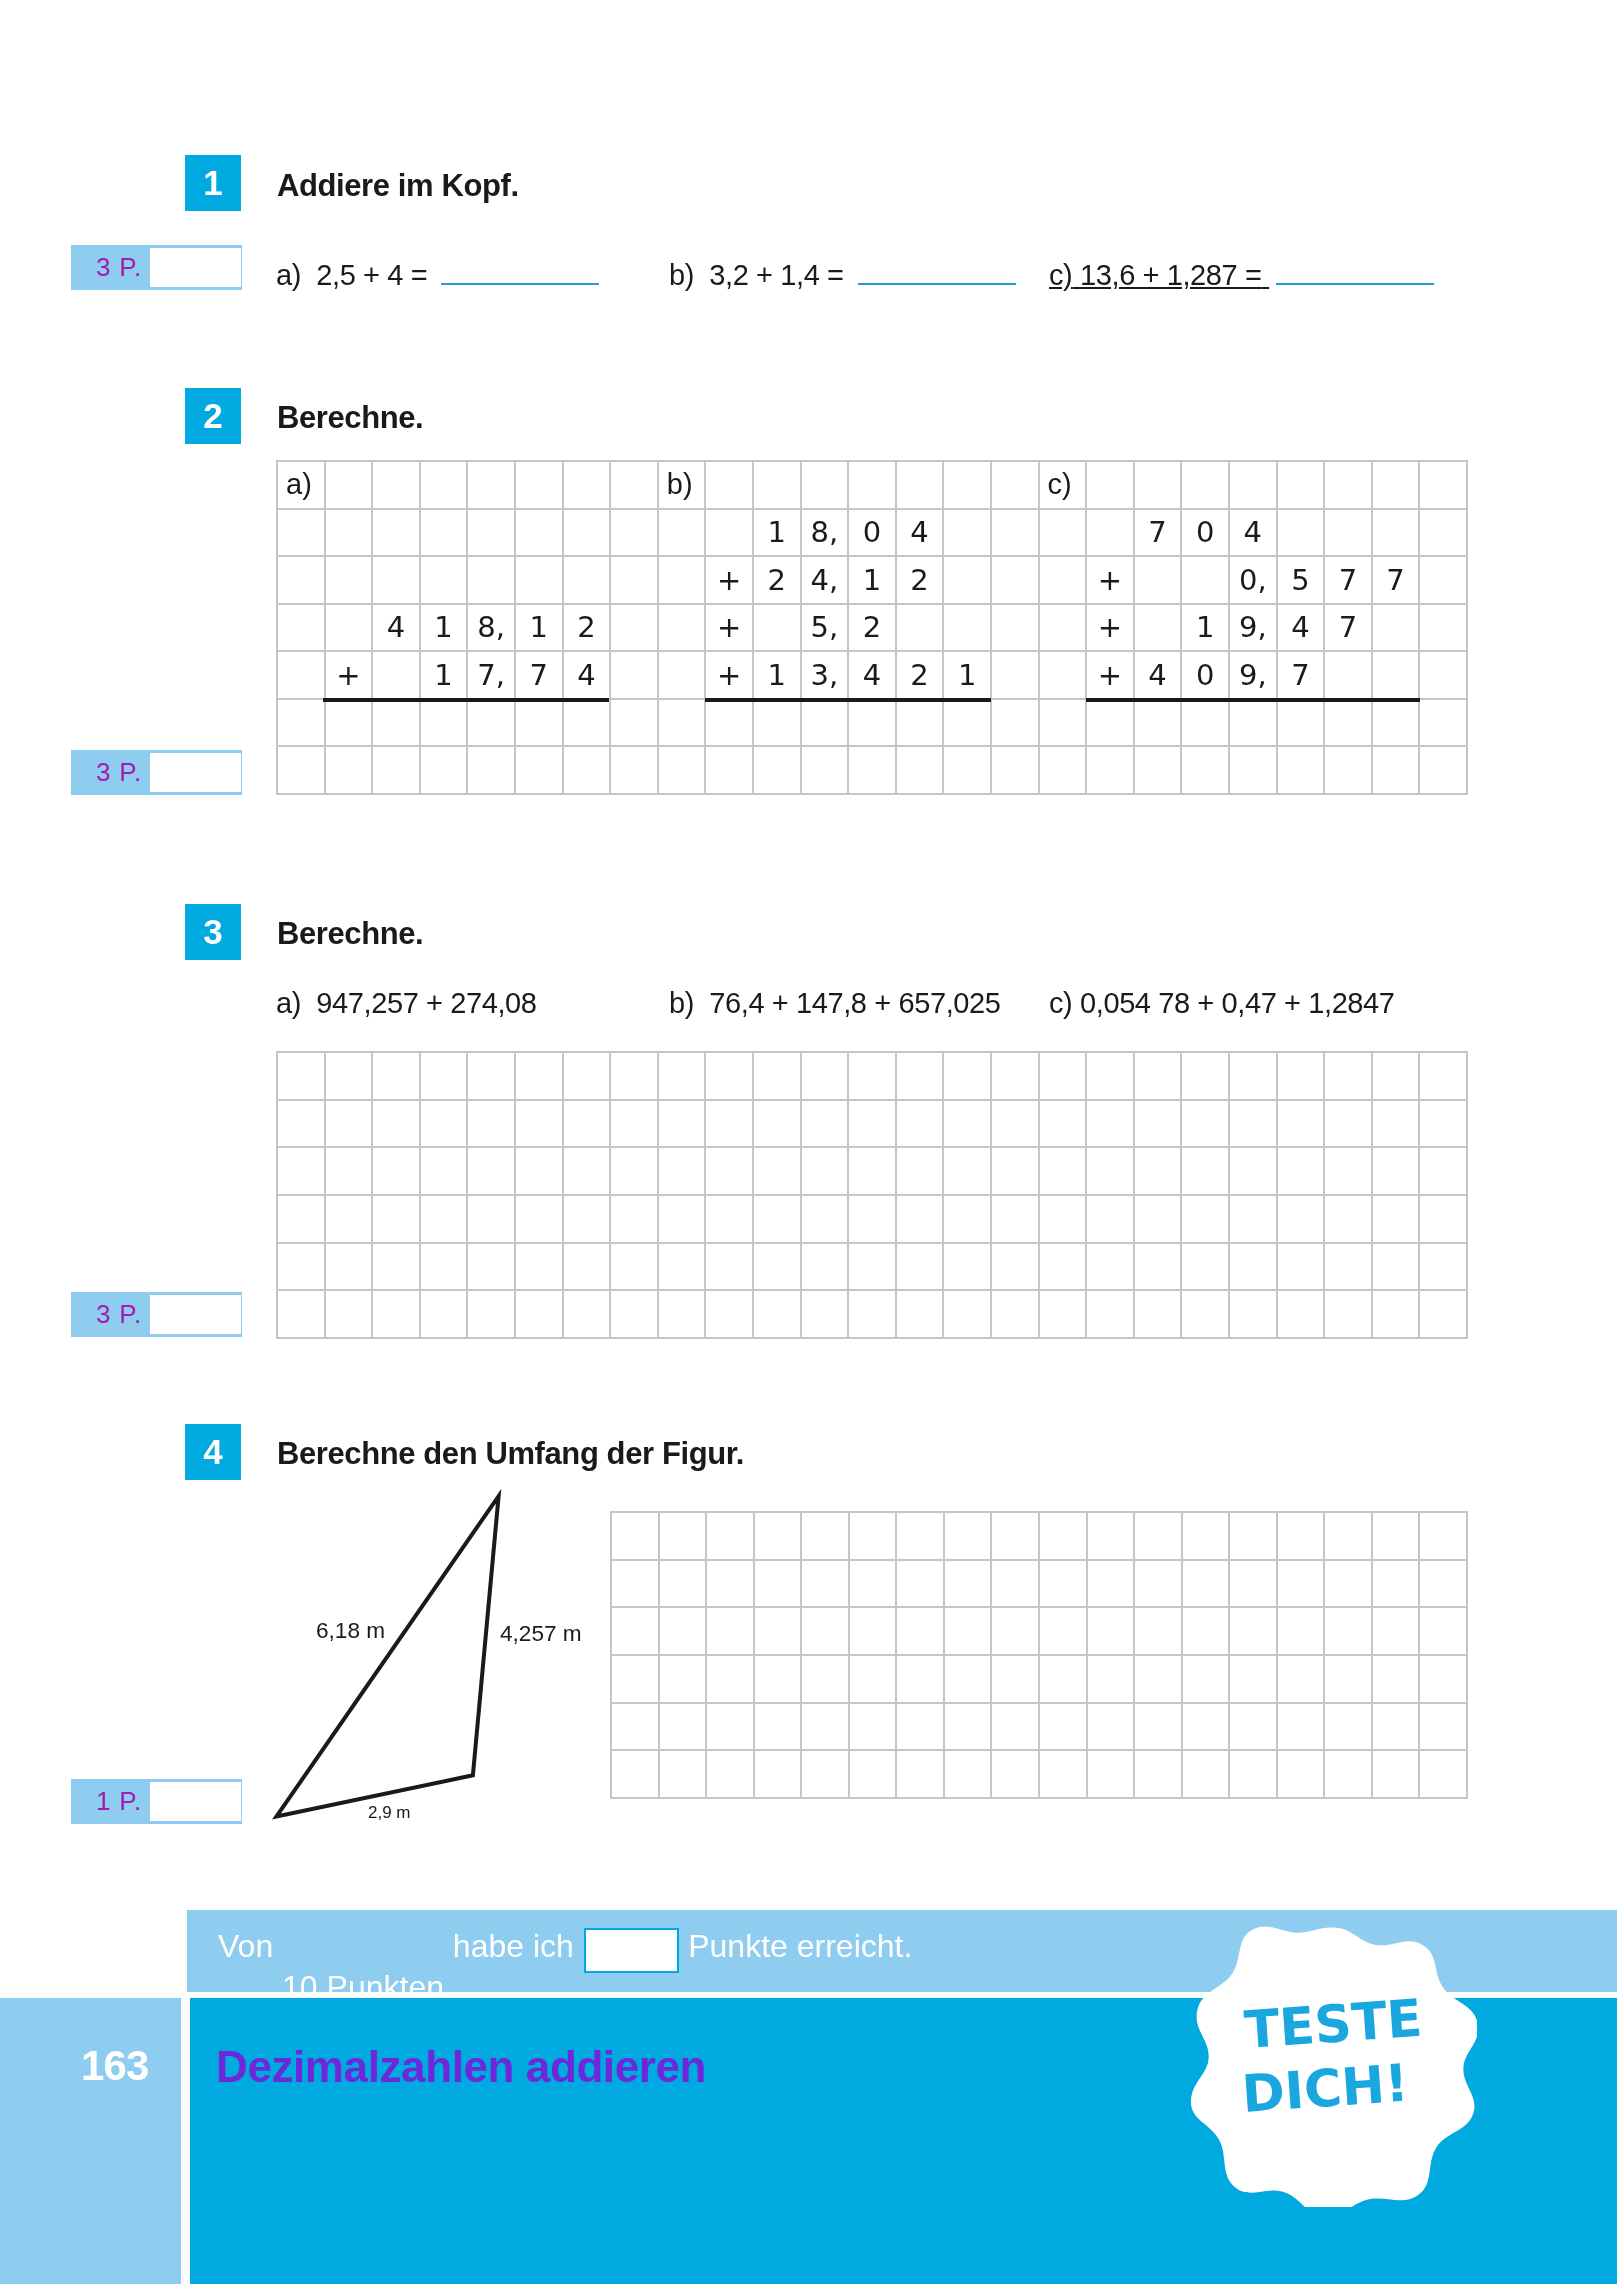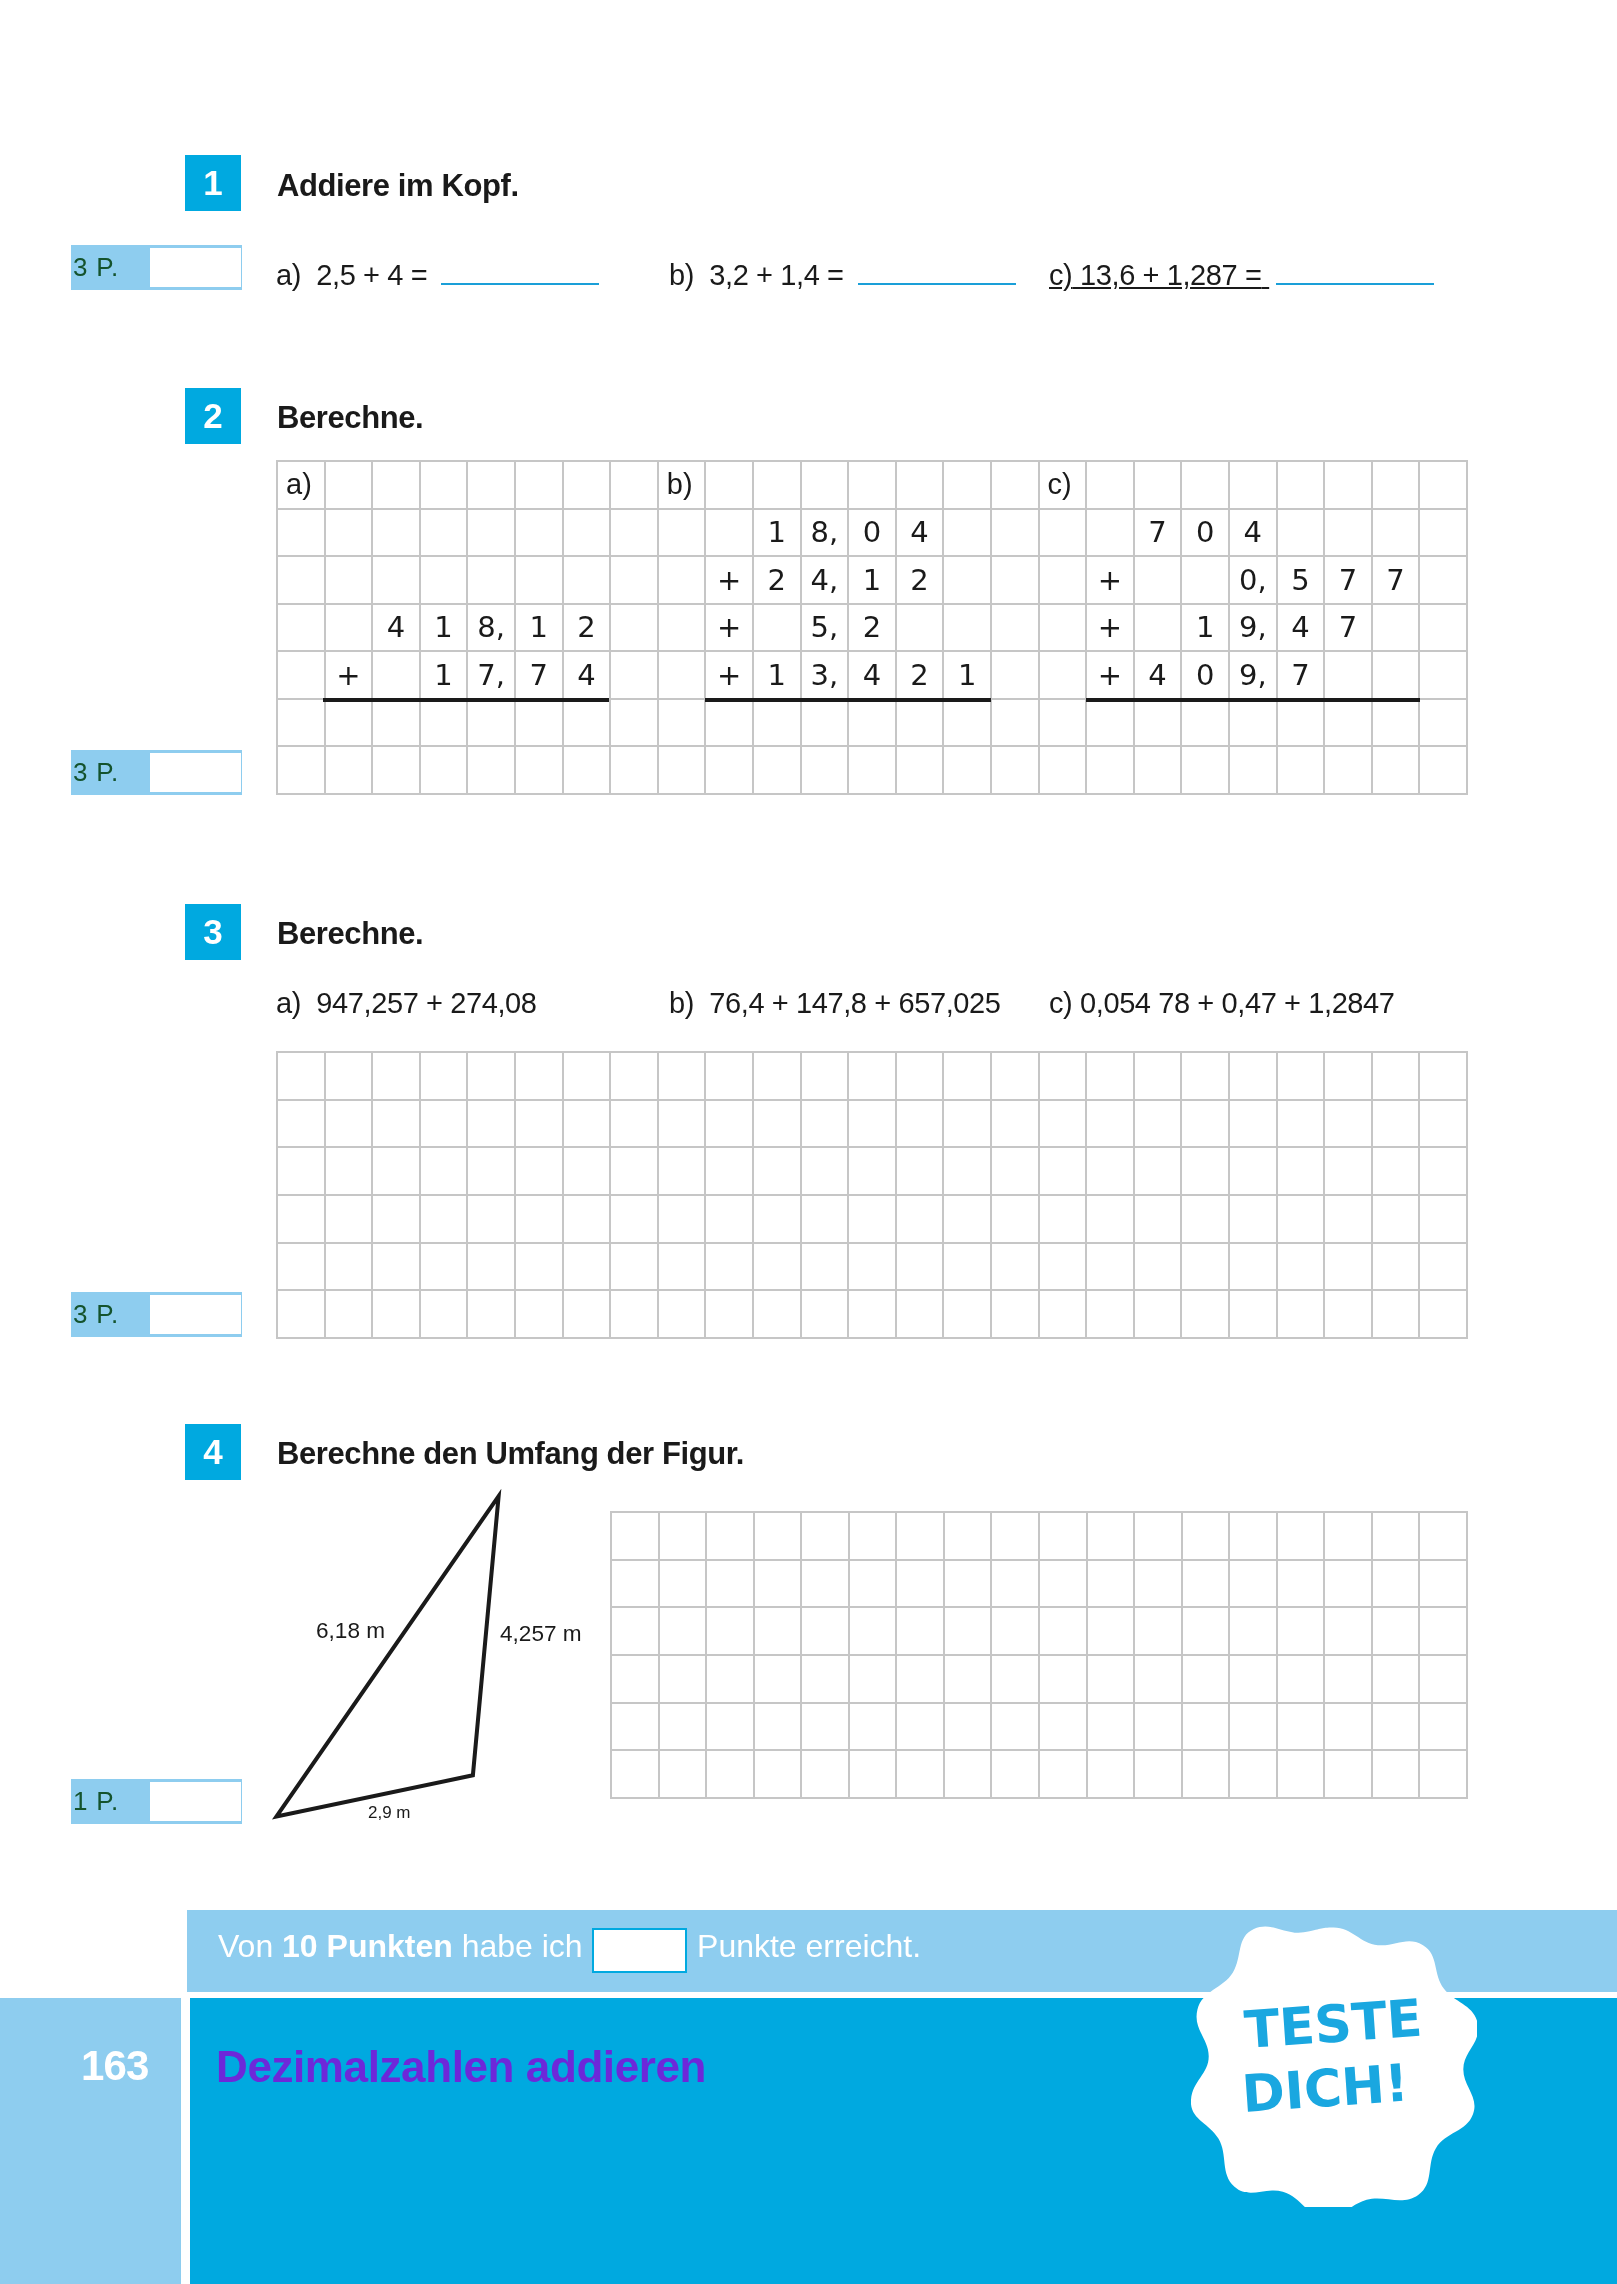--- a/index.html
+++ b/index.html
@@ -1,31 +1,31 @@
 <!DOCTYPE html>
 <html style="font-size:13px"><head>
 <meta charset="utf-8">
 <style>
   html,body{margin:0;padding:0;background:#fff;}
   body{width:1618px;height:2284px;position:relative;overflow:hidden;font-family:"Liberation Sans",sans-serif;color:#1a1a1a;}
   .abs{position:absolute;}
   .task-num{position:absolute;width:56px;height:56px;background:#00a9e0;color:#fff;font-weight:bold;font-size:35px;display:flex;align-items:center;justify-content:center;font-family:"Liberation Sans",sans-serif;}
   .task-title{position:absolute;font-weight:bold;font-size:31px;font-family:"Liberation Sans",sans-serif;letter-spacing:-0.4px;}
   .points{position:absolute;left:71px;width:171px;height:45px;background:#8ecdef;display:flex;align-items:center;}
-  .points .plabel{color:#14532d;font-size:26px;width:77px;padding-left:2px;box-sizing:border-box;letter-spacing:0.8px;}
+  .points .plabel{color:#a21caf;font-size:26px;width:77px;padding-left:25px;box-sizing:border-box;letter-spacing:0.8px;}
   .points .pbox{background:#fff;width:87px;height:37px;margin-left:1.6px;border:0;}
   .subtask{position:absolute;font-size:29px;white-space:nowrap;letter-spacing:-0.4px;}
   .blank{display:inline-block;width:158px;height:0;border-bottom:2.4px solid #1a9fd8;vertical-align:baseline;margin-left:6.4px;}
   .grid{position:absolute;border-top:2.4px solid #c6c6c6;border-left:2.4px solid #c6c6c6;box-sizing:border-box;display:grid;}
   .grid .cell{border-right:2.4px solid #c6c6c6;border-bottom:2.4px solid #c6c6c6;box-sizing:border-box;display:flex;align-items:center;justify-content:center;font-family:"DejaVu Sans",sans-serif;font-size:29px;color:#1a1a1a;position:relative;}
   .grid .cell.lbl{justify-content:flex-start;padding-left:8px;font-family:"Liberation Sans",sans-serif;font-size:29px;}
   .sumline{position:absolute;height:4px;background:#1a1a1a;}
   .footer-light{position:absolute;left:187px;top:1910px;width:1431px;height:82px;background:#8ecdef;}
   .footer-text{position:absolute;left:218px;top:1928px;color:#fff;font-size:32px;white-space:nowrap;display:flex;}
-  .footer-text b{font-weight:bold;}
+  .footer-text b{font-weight:normal;margin-top:41px;}
   .score-box{display:inline-block;width:95px;height:45px;background:#fff;border:2.4px solid #00a9e0;box-sizing:border-box;margin:0 9.7px;}
   .side-col{position:absolute;left:0;top:1998px;width:181px;height:286px;background:#8ecdef;}
   .main-band{position:absolute;left:190px;top:1998px;width:1428px;height:286px;background:#00a9e0;}
   .page-num{position:absolute;left:81px;top:2042px;color:#fff;font-weight:bold;font-size:42px;letter-spacing:-0.8px;}
   .chapter-title{position:absolute;left:216px;top:2042px;color:#6d28d9;font-weight:bold;font-size:44px;letter-spacing:-0.4px;white-space:nowrap;}
   .badge{position:absolute;left:1191px;top:1921px;width:286px;height:286px;}
 </style>
 </head>
 <body>
 

